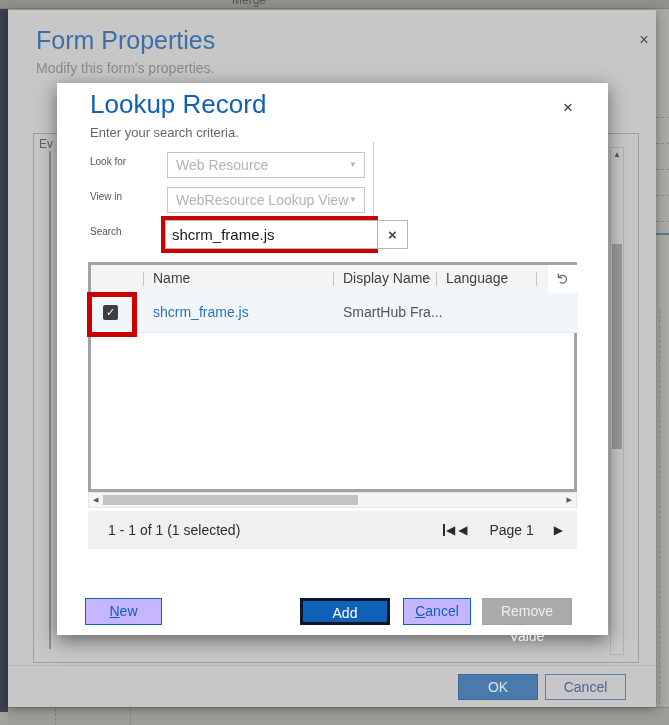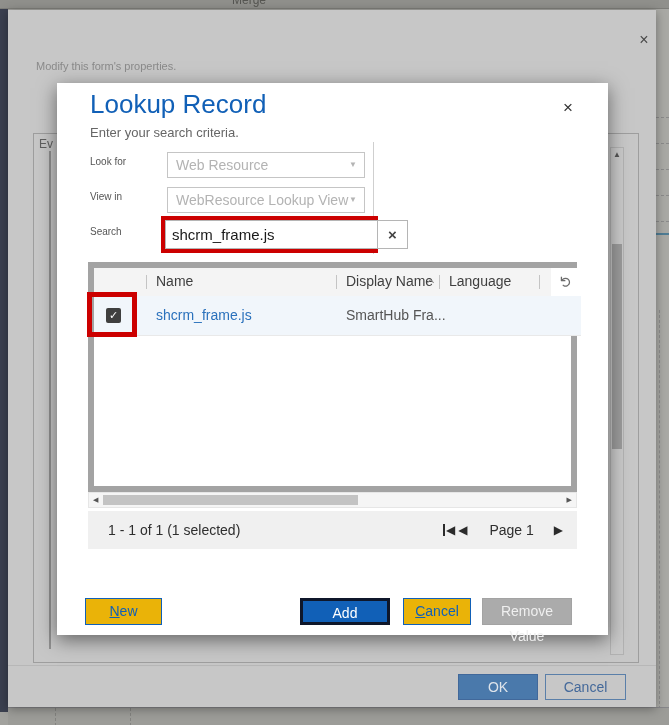--- a/index.html
+++ b/index.html
@@ -14,21 +14,21 @@
   .bg-dash-h { position:absolute; left:0; width:13px; border-top:1px dashed #8b8b8b; }
   .bg-solid-h { position:absolute; left:0; width:13px; border-top:2px solid #4f7d95; }
   .bg-dash-v { position:absolute; top:301px; left:3px; height:399px; border-left:1px dashed #8e8e8e; }
   .bg-bottom { position:absolute; left:8px; top:707px; width:661px; height:18px; background:#9c9c98; border-top:1px solid #87878a; }
   .bg-bottom .vdash { position:absolute; top:0; height:18px; border-left:1px dashed #838380; }
   .left-border { position:absolute; left:0; top:9px; width:8px; height:703px; background:#3b4050; }
 
   
   .fp-dialog { position:absolute; left:8px; top:10px; width:648px; height:697px; background:#c7c7c7; box-shadow:0 2px 10px rgba(0,0,0,0.35); }
   .fp-title { position:absolute; left:28px; top:16px; font-size:25px; color:#3f6da6; }
-  .fp-subtitle { position:absolute; left:28px; top:50px; font-size:11px; color:#8a8a8a; }
+  .fp-subtitle { position:absolute; left:28px; top:50px; font-size:14px; color:#8a8a8a; }
   .fp-close { position:absolute; left:626px; top:20px; width:20px; height:20px; font-size:16px; color:#4a4a4a; text-align:center; line-height:20px; cursor:default; }
   .fp-content { position:absolute; left:25px; top:123px; width:606px; height:530px; border:1px solid #9e9e9e; }
   .fp-event-label { position:absolute; left:5px; top:3px; width:20px; font-size:12px; color:#606060; overflow:hidden; white-space:nowrap; }
   .fp-vline { position:absolute; left:15px; top:17px; width:2px; height:498px; background:#8f8f8f; }
   .fp-scrollbar { position:absolute; left:576px; top:13px; width:14px; height:508px; background:#c9c9c9; border:1px solid #b2b2b2; }
   .fp-scroll-up { position:absolute; left:0; top:2px; width:12px; text-align:center; font-size:8px; color:#555; }
   .fp-scroll-thumb { position:absolute; left:1px; top:96px; width:10px; height:205px; background:#9b9b9b; }
   .fp-footer-sep { position:absolute; left:0; top:655px; width:648px; border-top:1px solid #b7b7b7; }
   .fp-ok { position:absolute; left:450px; top:664px; width:80px; height:26px; background:#4a79ab; border:1px solid #41689a; color:#dde3ea; font-size:14px; text-align:center; line-height:24px; }
   .fp-cancel { position:absolute; left:537px; top:664px; width:81px; height:26px; background:transparent; border:1px solid #5a7fa9; color:#44699a; font-size:14px; text-align:center; line-height:24px; }
@@ -43,21 +43,21 @@
   .lk-field-label { position:absolute; left:33px; font-size:10px; color:#555; }
   .lk-dropdown { position:absolute; left:110px; width:198px; height:26px; border:1px solid #c5c5c5; background:#fff;
                  font-size:14px; color:#b3b3b3; line-height:24px; padding-left:8px; }
   .lk-caret { position:absolute; right:7px; top:0; font-size:8px; color:#b4b4b4; line-height:24px; }
 
   .red-box-search { position:absolute; left:104px; top:133px; width:217px; height:37px; border:4px solid #cc0000; background:#fff; display:flex; }
   .search-inner { flex:1; display:flex; border:1px solid #b5b5b5; }
   .search-input { flex:1; border:none; outline:none; font-family:"Liberation Sans",sans-serif; font-size:15px; color:#1a1a1a; padding:0 6px; min-width:0; }
   .search-clear { width:30px; border-left:1px solid #b5b5b5; font-size:15px; font-weight:bold; color:#444; text-align:center; line-height:27px; }
 
-  .lk-grid { position:absolute; left:31px; top:179px; width:489px; height:230px; border:6px solid #a3a3a3; background:#fff; }
+  .lk-grid { position:absolute; left:31px; top:179px; width:489px; height:230px; border:3px solid #a3a3a3; background:#fff; }
   .grid-header { position:absolute; left:0; top:0; width:487px; height:28px; background:#f4f4f4; font-size:14px; color:#3f3f3f; }
   .col-sep { position:absolute; top:7px; width:1px; height:14px; background:#c4c4c4; }
   .hdr-text { position:absolute; top:5px; }
   .sort-icon { position:absolute; top:12px; width:5px; height:5px; border-left:1px solid #8a8a8a; border-bottom:1px solid #8a8a8a; transform:rotate(135deg); }
   .refresh-cell { position:absolute; left:457px; top:0; width:30px; height:28px; background:#fff; text-align:center; }
   .refresh-glyph { font-size:15px; color:#6b6b6b; line-height:28px; display:inline-block; transform:rotate(-90deg); }
 
   .grid-row { position:absolute; left:0; top:28px; width:487px; height:40px; background:#f1f6fb; border-bottom:1px solid #e9e9e9; font-size:14px; }
   .row-check { position:absolute; left:12px; top:12px; width:15px; height:15px; background:#3f3f3f; border-radius:2px; color:#fff; font-size:11px; text-align:center; line-height:15px; }
   .row-name { position:absolute; left:62px; top:11px; color:#2a71bc; }
@@ -72,21 +72,21 @@
   .lk-status { position:absolute; left:31px; top:428px; width:489px; height:38px; background:#f0f0f0; display:flex; align-items:center; font-size:14px; color:#2e2e2e; }
   .status-text { margin-left:20px; flex:1; }
   .pager { display:flex; align-items:center; margin-right:14px; }
   .pg-icon { font-size:12px; color:#2b2b2b; }
   .pg-first { display:flex; align-items:center; }
   .pg-first .bar { width:2px; height:12px; background:#2b2b2b; margin-right:1px; }
   .pg-prev { margin-left:3px; }
   .pg-page { margin:0 20px 0 22px; }
 
   .lk-btn { position:absolute; top:515px; height:27px; font-size:14px; text-align:center; line-height:25px; }
-  .btn-outline { background:#eab308; border:1px solid #1160b7; color:#1160b7; }
+  .btn-outline { background:#c4b5fd; border:1px solid #1160b7; color:#1160b7; }
   .btn-primary { background:#1160b7; border:3px solid #0f172a; color:#fff; }
   .btn-disabled { background:#ababab; border:1px solid #a3a3a3; color:#efefef; }
   .btn-new { left:28px; width:77px; }
   .btn-add { left:243px; width:90px; }
   .btn-cancel { left:346px; width:68px; }
   .btn-remove { left:425px; width:90px; }
   .ul-first { display:block; }
   .ul-first::first-letter { text-decoration:underline; }
 </style>
 </head>
@@ -106,20 +106,21 @@
     <div class="bg-solid-h" style="top:224px"></div>
     <div class="bg-dash-v"></div>
   </div>
   <div class="bg-bottom">
     <div class="vdash" style="left:47px"></div>
     <div class="vdash" style="left:122px"></div>
   </div>
   <div class="left-border"></div>
 
   <div class="fp-dialog">
+    <div class="fp-title">Form Properties</div>
     <div class="fp-subtitle">Modify this form's properties.</div>
     <div class="fp-close">×</div>
 
     <div class="fp-content">
       <div class="fp-event-label">Ev</div>
       <div class="fp-vline"></div>
       <div class="fp-scrollbar">
         <div class="fp-scroll-up">▲</div>
         <div class="fp-scroll-thumb"></div>
       </div>

